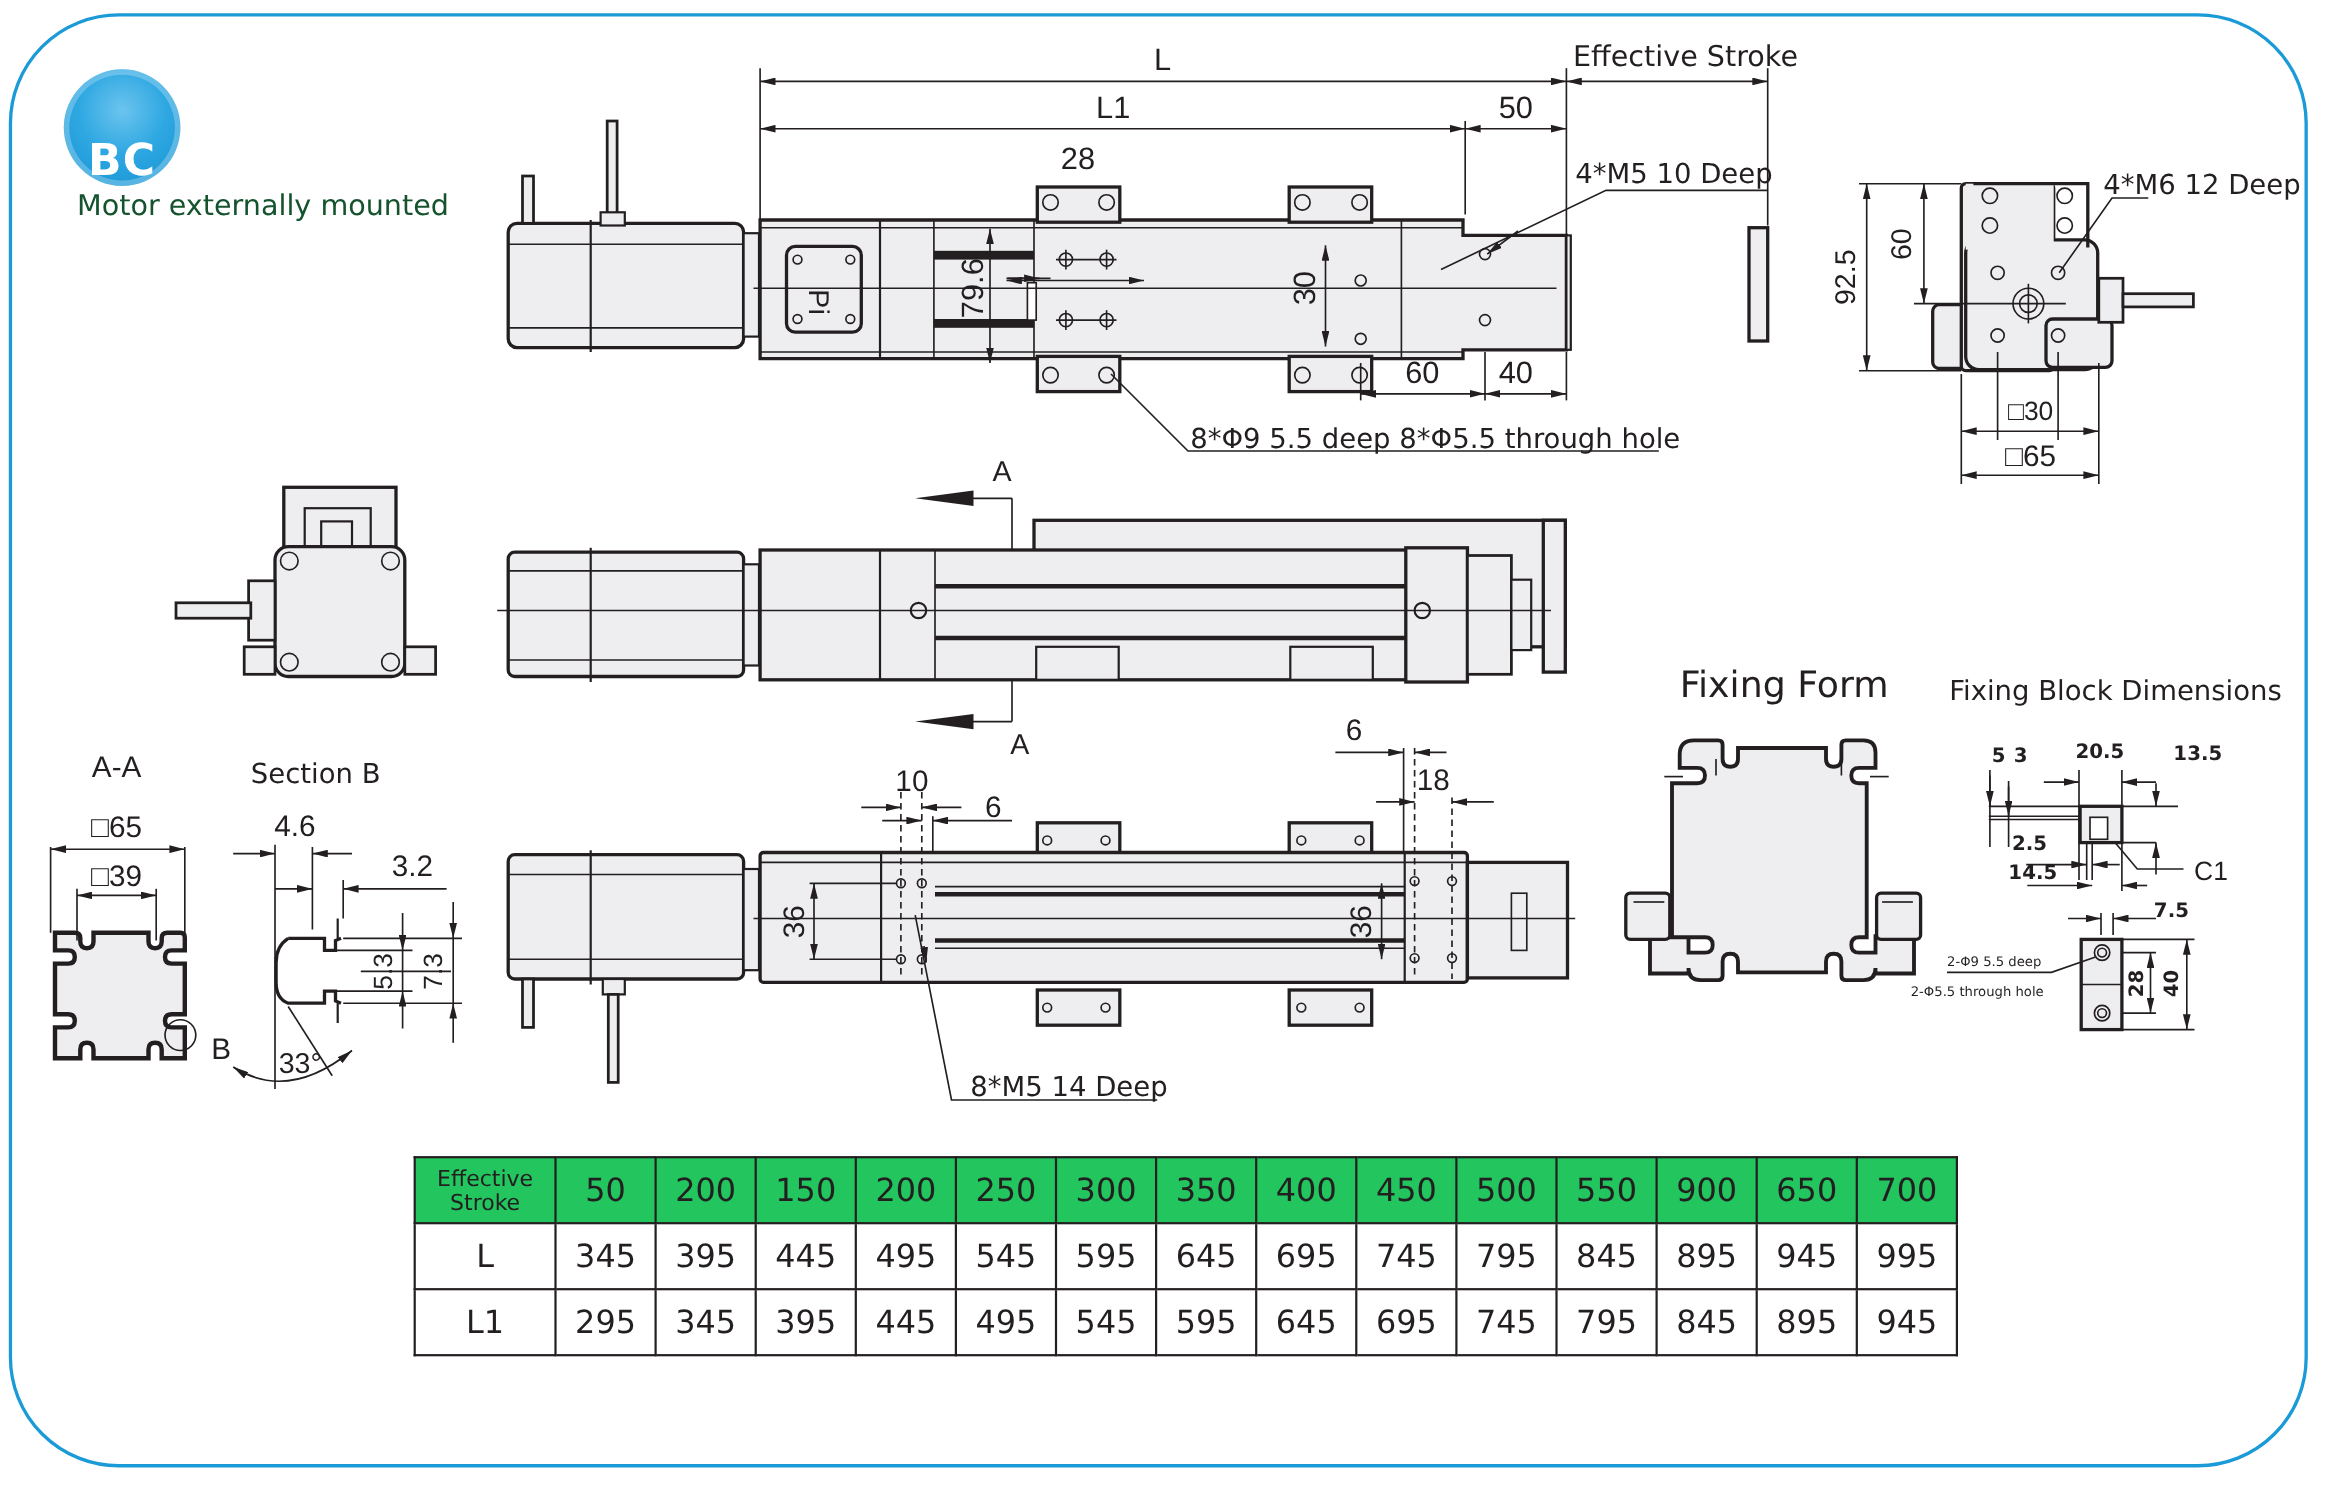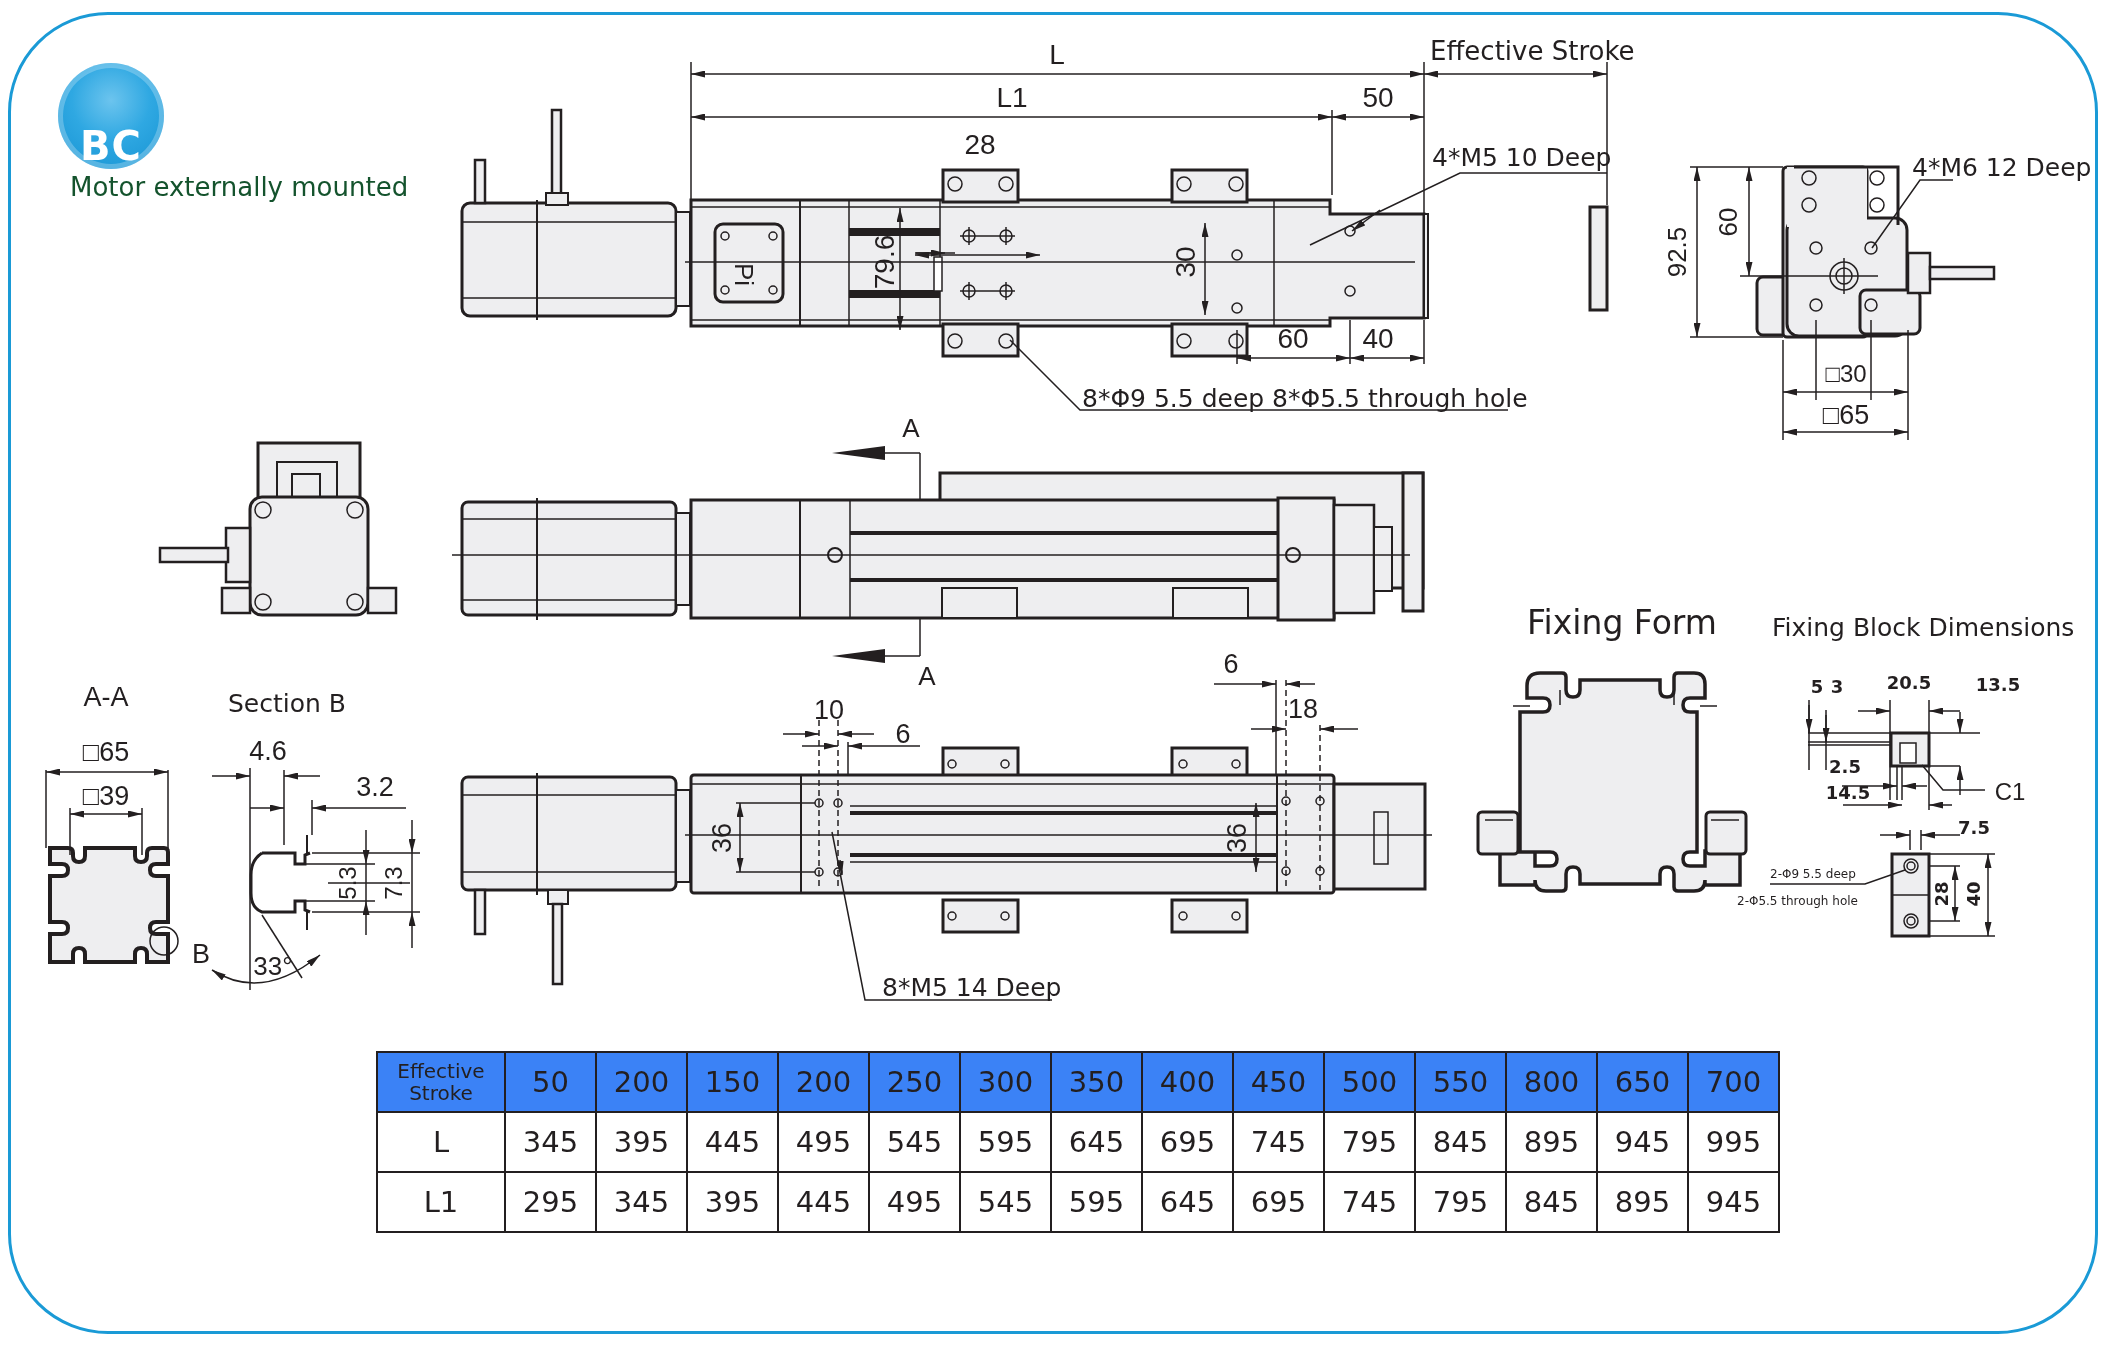--- a/index.html
+++ b/index.html
@@ -8,21 +8,21 @@
   #logo{position:absolute;left:58px;top:63px;width:106px;height:106px;border-radius:50%;
         background:radial-gradient(circle at 50% 35%,#6cc4ee 0%,#2fa8e2 45%,#1592d2 100%);
         box-shadow:inset 0 0 0 5px rgba(255,255,255,0.25);display:flex;align-items:flex-end;justify-content:center;}
   #logo span{color:#fff;font-family:"DejaVu Sans",sans-serif;font-weight:bold;font-size:40px;letter-spacing:1px;}
   #subtitle{position:absolute;left:70px;top:172px;font-size:26px;font-family:"DejaVu Sans",sans-serif;color:#14532d;white-space:nowrap;}
   svg#drawing{position:absolute;left:0;top:0;}
   svg text{font-family:"Liberation Sans","DejaVu Sans",sans-serif;fill:#231f20;}
   .lbl{font-family:"DejaVu Sans",sans-serif;}
   #spec-table{position:absolute;left:376px;top:1051px;border-collapse:collapse;font-family:"DejaVu Sans",sans-serif;color:#231f20;}
   #spec-table td,#spec-table th{border:2px solid #231f20;text-align:center;font-weight:normal;padding:0;}
-  #spec-table th{background:#3b82f6;height:58px;font-size:29px;}
+  #spec-table th{background:#22c55e;height:58px;font-size:29px;}
   #spec-table th.rowhead{font-size:20px;line-height:22px;width:126px;}
   #spec-table td{height:58px;font-size:29px;width:89px;}
   #spec-table td.rowhead{width:126px;}
 </style>
 </head>
 <body>
 
 <div id="frame"></div>
 
 <div id="logo">
@@ -466,21 +466,21 @@
       <th>200</th>
       <th>150</th>
       <th>200</th>
       <th>250</th>
       <th>300</th>
       <th>350</th>
       <th>400</th>
       <th>450</th>
       <th>500</th>
       <th>550</th>
-      <th>800</th>
+      <th>900</th>
       <th>650</th>
       <th>700</th>
     </tr>
   </thead>
   <tbody id="spec-body">
       <tr>
         <td class="rowhead">L</td>
         <td>345</td>
         <td>395</td>
         <td>445</td>

